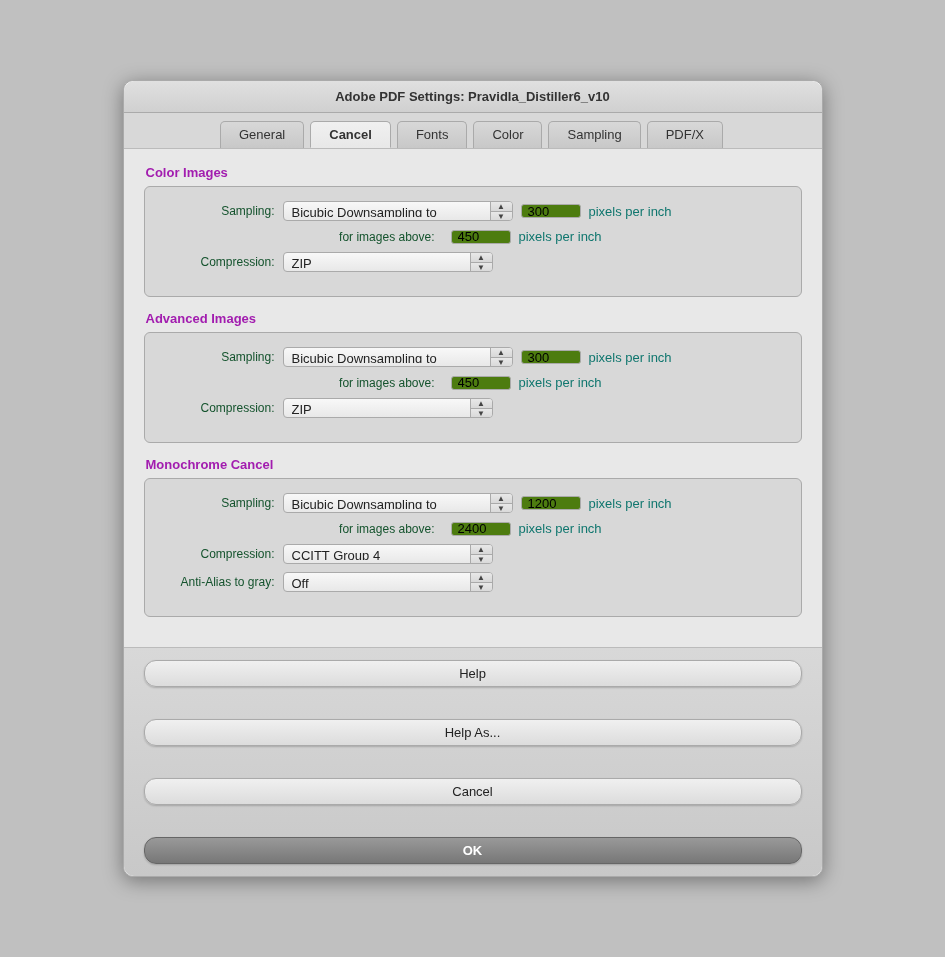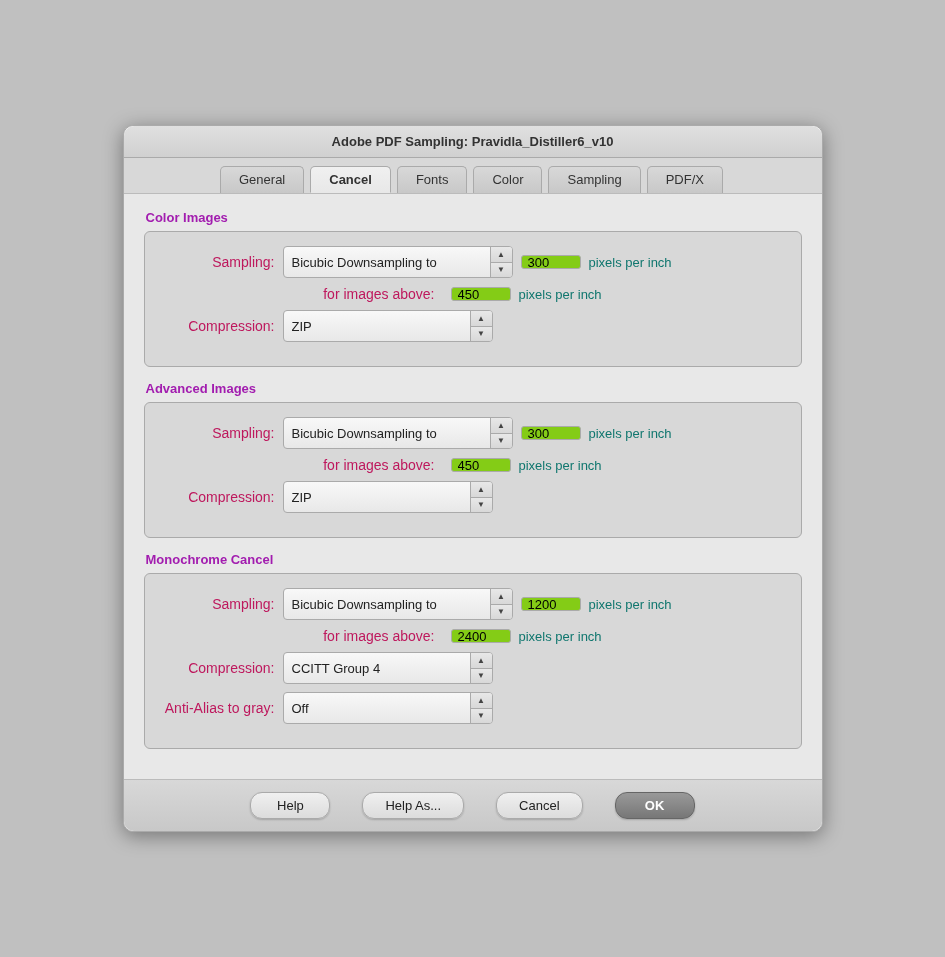--- a/index.html
+++ b/index.html
@@ -93,45 +93,45 @@
     .form-row {
       display: flex;
       align-items: center;
       margin-bottom: 8px;
     }
 
     .form-row-label {
       text-align: right;
       min-width: 120px;
       padding-right: 8px;
-      color: #be185d;
-      font-size: 14px;
+      color: #14532d;
+      font-size: 12px;
       flex-shrink: 0;
     }
 
     .styled-select {
       appearance: none;
       -webkit-appearance: none;
       background: linear-gradient(to bottom, #f8f8f8, #e8e8e8);
       border: 1px solid #aaa;
       border-radius: 4px;
       padding: 3px 28px 3px 8px;
       font-size: 13px;
       color: #222;
       cursor: pointer;
       min-width: 210px;
-      height: 32px;
+      height: 20px;
     }
 
     .number-input {
       width: 60px;
       height: 14px;
       border: 1px solid #aaa;
       border-radius: 3px;
-      background: #84cc16;
+      background: #4d7c0f;
       padding: 3px 6px;
       font-size: 13px;
       text-align: left;
       margin-left: 8px;
     }
 
     .unit-label {
       margin-left: 8px;
       color: #0f766e;
       font-size: 13px;
@@ -147,20 +147,21 @@
     }
 
     .bottom-bar {
       background: linear-gradient(to bottom, #d8d8d8, #c8c8c8);
       border-top: 1px solid #bbb;
       padding: 12px 20px;
       display: flex;
       justify-content: center;
       gap: 32px;
       border-radius: 0 0 10px 10px;
+      flex-direction: column;
     }
 
     .btn {
       padding: 5px 22px;
       border-radius: 12px;
       border: 1px solid #aaa;
       background: linear-gradient(to bottom, #f0f0f0, #dcdcdc);
       font-size: 13px;
       color: #222;
       cursor: pointer;
@@ -208,21 +209,21 @@
     .stepper-up {
       border-bottom: 1px solid #aaa;
     }
   </style>
 </head>
 <body>
 
 <div class="dialog-window">
 
   <div class="title-bar">
-    <span>Adobe PDF Sampling: Pravidla_Distiller6_v10</span>
+    <span>Adobe PDF Settings: Pravidla_Distiller6_v10</span>
   </div>
 
   <div class="tab-bar">
     <div class="tab">
       <span>General</span>
     </div>
     <div class="tab active">
       <span>Cancel</span>
     </div>
     <div class="tab">

